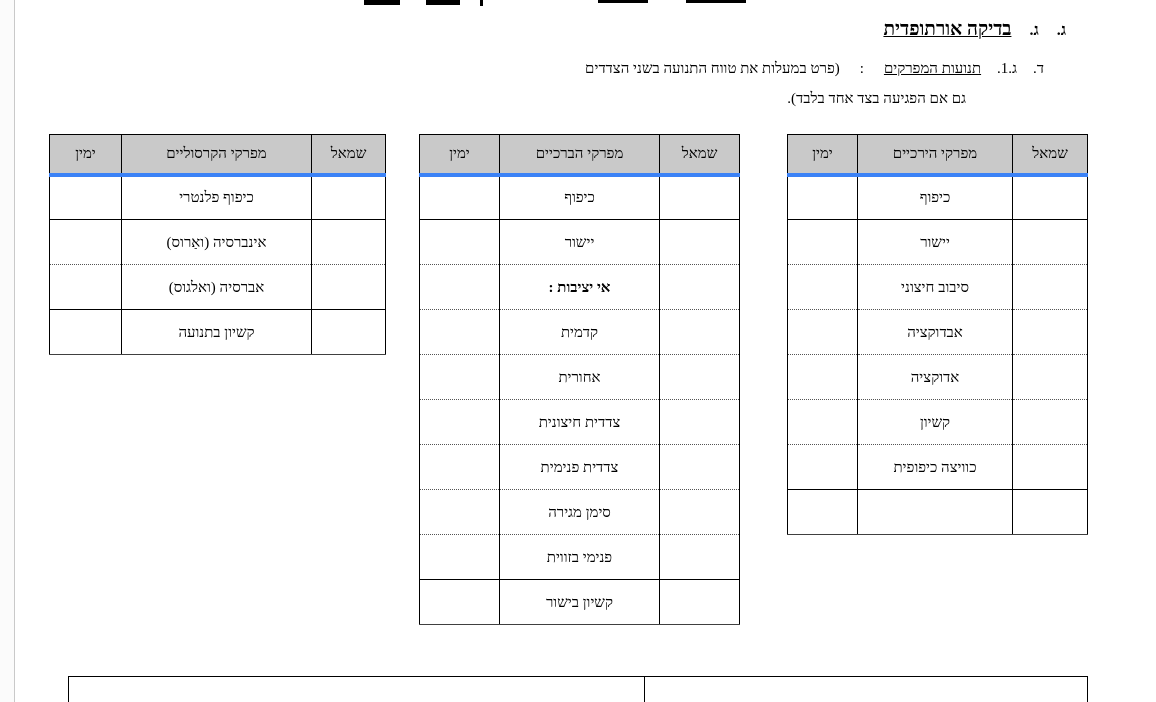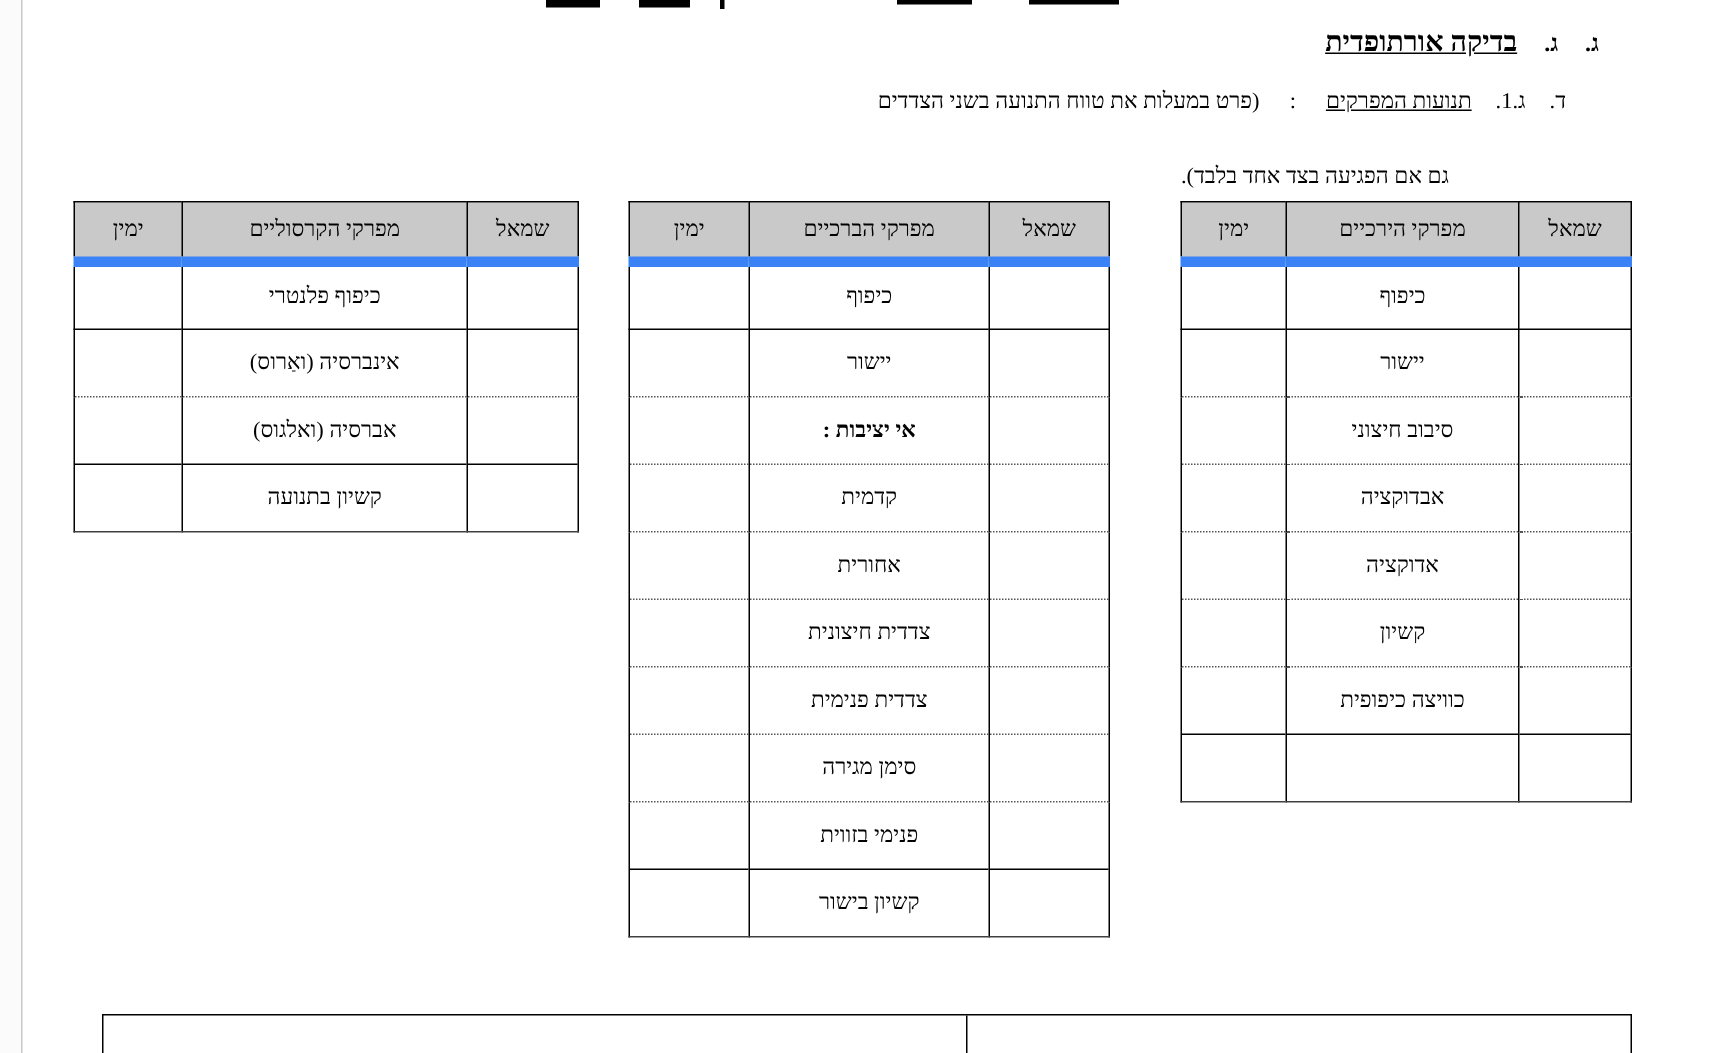--- a/index.html
+++ b/index.html
@@ -77,21 +77,20 @@
     text-decoration: underline;
   }
   .sub-colon { padding: 0 4px; }
   .sub-paren { }
   .sub-row2 {
     position: absolute;
     top: 90px;
     right: 190px;
     font-size: 15px;
     direction: rtl;
-    margin-top: 20px;
   }
 
   table.grid {
     position: absolute;
     border-collapse: collapse;
     direction: rtl;
     font-size: 15px;
     background: #fff;
   }
   table.grid th, table.grid td {
@@ -112,21 +111,21 @@
   table.grid thead th .bold { font-weight: normal; margin-top: 43px; }
   td.label-cell {
     text-align: center;
     padding: 0 8px;
   }
   td.label-cell.bold-label {
     font-weight: bold;
   }
   tr.dotted td { border-top: 1px dotted #555; border-bottom: 1px dotted #555; }
   tr.solid-bottom td { border-bottom: 1px solid #404040; }
-  tr.first-row td { border-top: 7px solid #3b82f6; text-align: center; }
+  tr.first-row td { border-top: 4px solid #3b82f6; text-align: center; }
 
   
   #table-ankles { top: 134px; right: 770px; }
   #table-ankles .col-right { width: 72px; }
   #table-ankles .col-mid   { width: 190px; }
   #table-ankles .col-left  { width: 74px; }
 
   #table-knees { top: 134px; right: 416px; }
   #table-knees .col-right { width: 80px; }
   #table-knees .col-mid   { width: 160px; }

